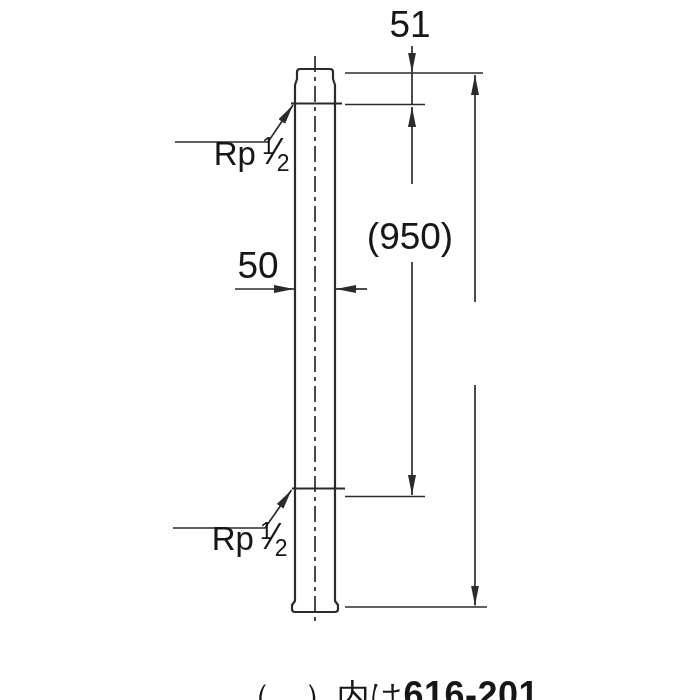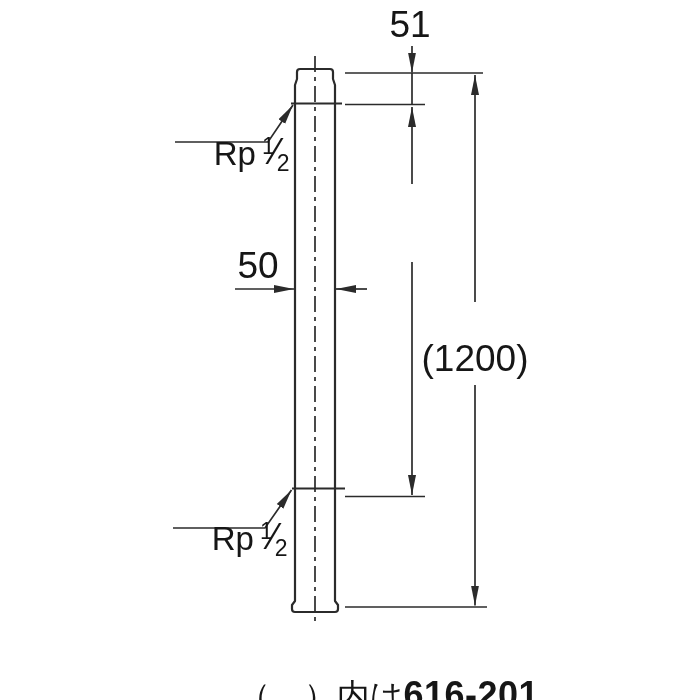--- a/index.html
+++ b/index.html
@@ -104,25 +104,25 @@
 
     <g stroke="#2b2b2b" stroke-width="1.7" fill="none">
       <polyline points="175,142 268,142 293,105" marker-end="url(#arr)"></polyline>
       <polyline points="173,528 265,528 291.5,490" marker-end="url(#arr)"></polyline>
     </g>
   </svg>
 
   <div class="txt dim" style="left:410px;top:6px;">51</div>
 
 
+  <div class="txt dim" style="left:410px;top:218px;">(950)</div>
 
   <div class="txt dim" style="left:258px;top:247px;">50</div>
 
 
-  <div class="txt dim" style="left:475px;top:340px;">(1200)</div>
 
   <div class="txt rp" style="left:177px;top:102px;">
     <span>Rp</span><span class="frac-num">1</span><span class="frac-slash">⁄</span><span class="frac-den">2</span>
   </div>
 
   <div class="txt rp" style="left:175px;top:487px;">
     <span>Rp</span><span class="frac-num">1</span><span class="frac-slash">⁄</span><span class="frac-den">2</span>
   </div>
 
   <div class="txt caption" style="left:370px;top:644px;">

